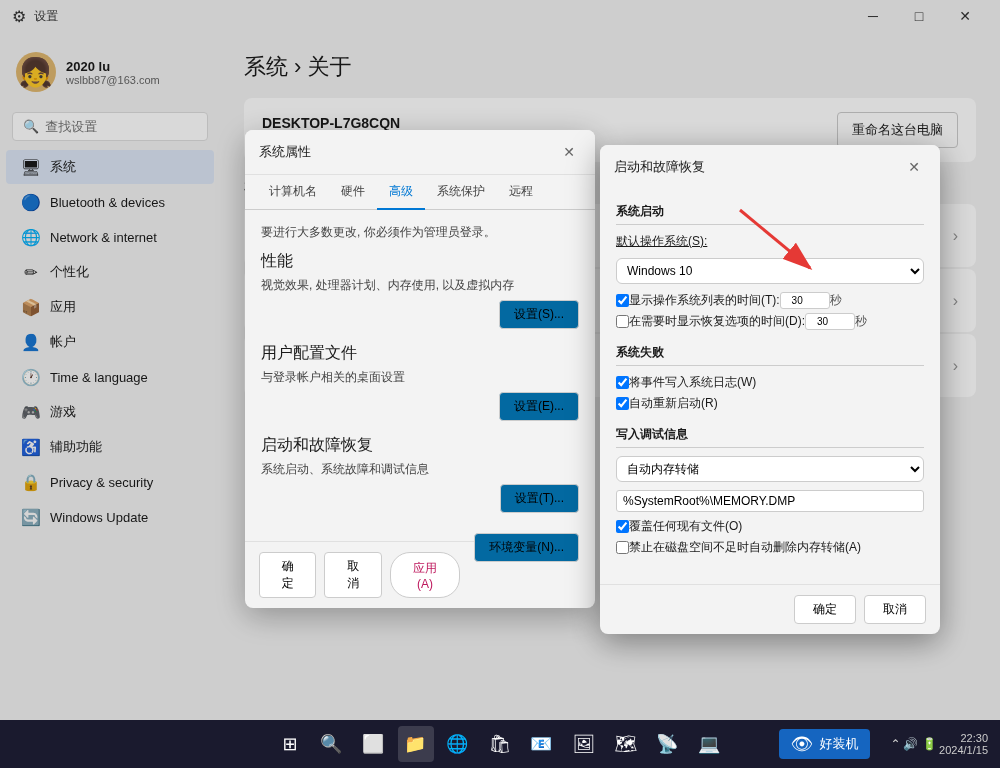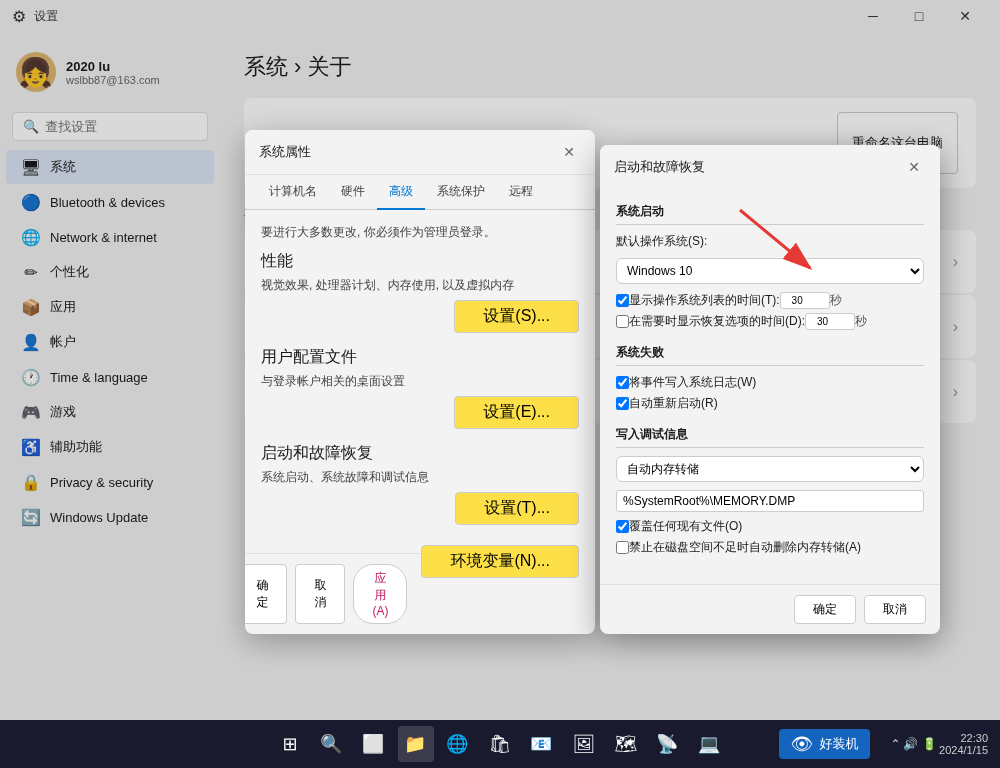--- a/index.html
+++ b/index.html
@@ -71,21 +71,21 @@
     .breadcrumb { font-size: 22px; font-weight: 300; color: #1a1a1a; }
 
     .device-box {
       background: #fff; border-radius: 8px; padding: 14px 18px;
       margin-bottom: 12px; display: flex; align-items: center; justify-content: space-between;
     }
     .device-name { font-size: 14px; font-weight: 600; color: #1a1a1a; }
     .device-id { font-size: 12px; color: #666; }
     .rename-btn {
       background: #fff; border: 1px solid #ccc; border-radius: 4px;
-      padding: 21px 14px; font-size: 13px; cursor: pointer; color: #1a1a1a;
+      padding: 8px 14px; font-size: 13px; cursor: pointer; color: #1a1a1a;
     }
 
     .related-section { margin-top: 16px; }
     .related-title { font-size: 14px; color: #444; margin-bottom: 8px; font-weight: 400; }
     .related-item {
       background: #fff; border-radius: 8px; padding: 14px 18px;
       margin-bottom: 2px; display: flex; align-items: center; gap: 14px; cursor: pointer;
     }
     .related-item-icon { width: 32px; height: 32px; display: flex; align-items: center; justify-content: center; font-size: 20px; color: #444; }
     .related-item-text .title { font-size: 13px; font-weight: 500; color: #1a1a1a; }
@@ -118,22 +118,22 @@
     .dialog-tab {
       padding: 8px 12px; font-size: 12px; cursor: pointer; color: #444;
       border-bottom: 2px solid transparent; margin-bottom: -1px;
     }
 
     .dialog-body { padding: 14px 16px; }
     .dialog-section { margin-bottom: 14px; }
     .dialog-section-title { font-size: 16px; font-weight: 400; color: #1a1a1a; margin-bottom: 4px; }
     .dialog-section-desc { font-size: 12px; color: #444; line-height: 1.5; }
     .dialog-action-btn {
-      background: #fde047; border: 1px solid #ccc; border-radius: 4px;
-      padding: 5px 28px; font-size: 16px; cursor: pointer; float: right; margin-top: 6px;
+      background: #0369a1; border: 1px solid #ccc; border-radius: 4px;
+      padding: 5px 14px; font-size: 12px; cursor: pointer; float: right; margin-top: 6px;
     }
     .dialog-footer {
       padding: 10px 14px; border-top: 1px solid #e0e0e0;
       display: flex; justify-content: flex-end; gap: 8px;
     }
     .dialog-ok-btn, .dialog-cancel-btn, .dialog-apply-btn {
       padding: 5px 18px; font-size: 12px; border-radius: 4px; cursor: pointer;
       border: 1px solid #ccc;
     }
     .dialog-ok-btn { background: #fff; }
@@ -146,21 +146,21 @@
       background: #f3f3f3; border-radius: 8px; box-shadow: 0 8px 32px rgba(0,0,0,0.4);
       z-index: 70; overflow: hidden;
     }
     .startup-title-bar {
       background: #f3f3f3; padding: 10px 14px; display: flex; align-items: center;
       justify-content: space-between;
     }
     .startup-body { padding: 14px 16px; }
     .startup-section { margin-bottom: 14px; }
     .startup-section-label { font-size: 12px; font-weight: 600; color: #1a1a1a; margin-bottom: 8px; border-bottom: 1px solid #ccc; padding-bottom: 4px; }
-    .startup-row { margin-bottom: 8px; display: flex; align-items: center; gap: 6px; font-size: 12px; color: #1a1a1a; }
+    .startup-row { margin-bottom: 8px; display: flex; align-items: center; gap: 6px; font-size: 12px; color: #1a1a1a; text-decoration: underline; }
     .startup-select { flex: 1; padding: 4px 6px; border: 1px solid #ccc; border-radius: 6px; font-size: 12px; background: #fff; }
     .checkbox-row { display: flex; align-items: center; gap: 0; margin-bottom: 4px; font-size: 12px; color: #1a1a1a; }
     .startup-number-input { width: 50px; padding: 2px 4px; border: 1px solid #ccc; border-radius: 3px; font-size: 10px; text-align: center; }
     .startup-unit { font-size: 12px; color: #555; }
     .startup-footer { padding: 10px 14px; border-top: 1px solid #e0e0e0; display: flex; justify-content: flex-end; gap: 8px; }
     .startup-ok-btn, .startup-cancel-btn {
       padding: 5px 18px; font-size: 12px; border-radius: 4px; cursor: pointer;
       border: 1px solid #ccc; background: #fff;
     }
     .red-arrow-svg { position: absolute; top: 200px; left: 730px; z-index: 80; pointer-events: none; }

